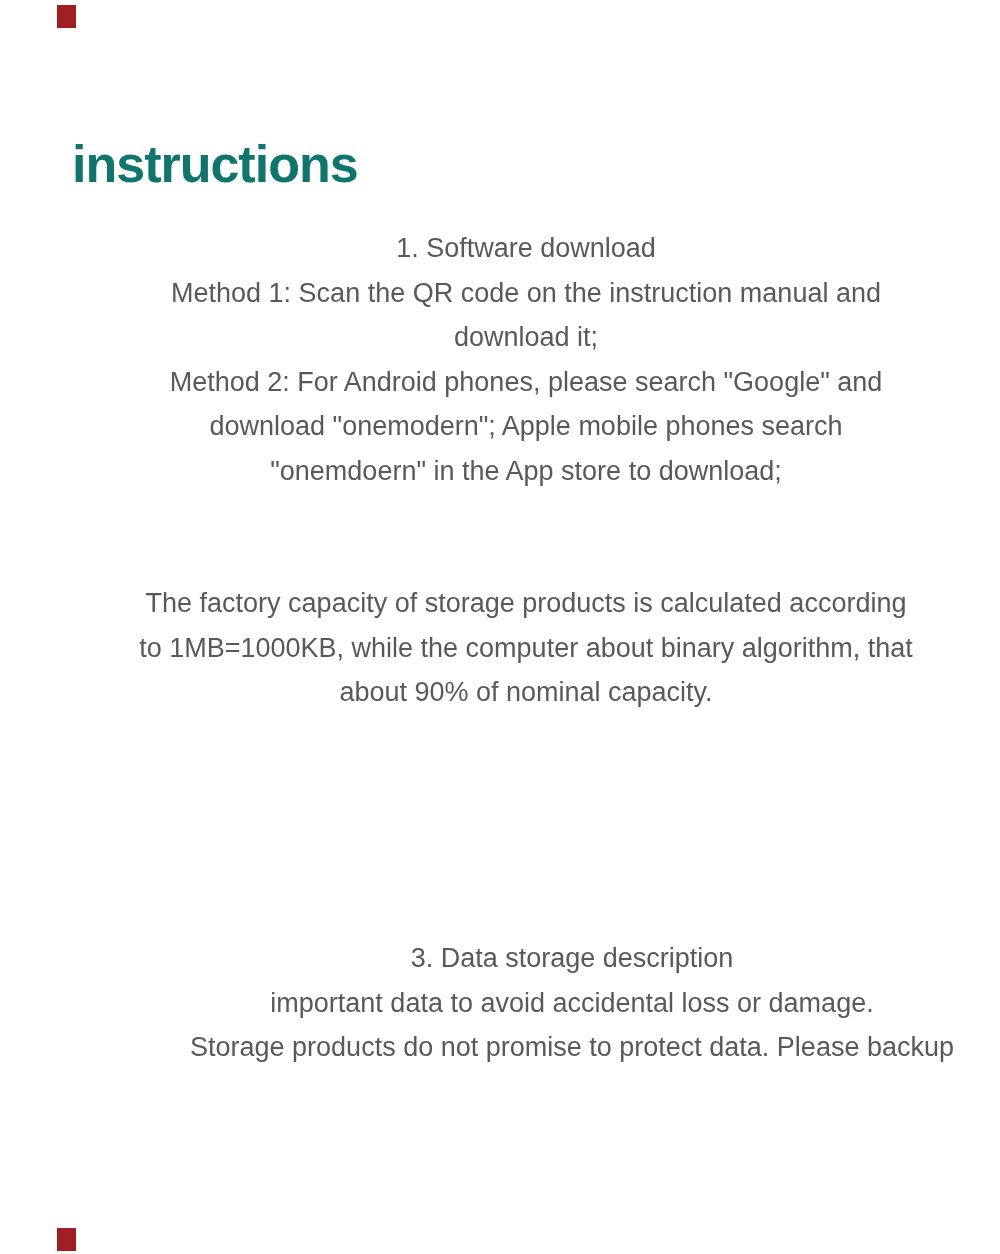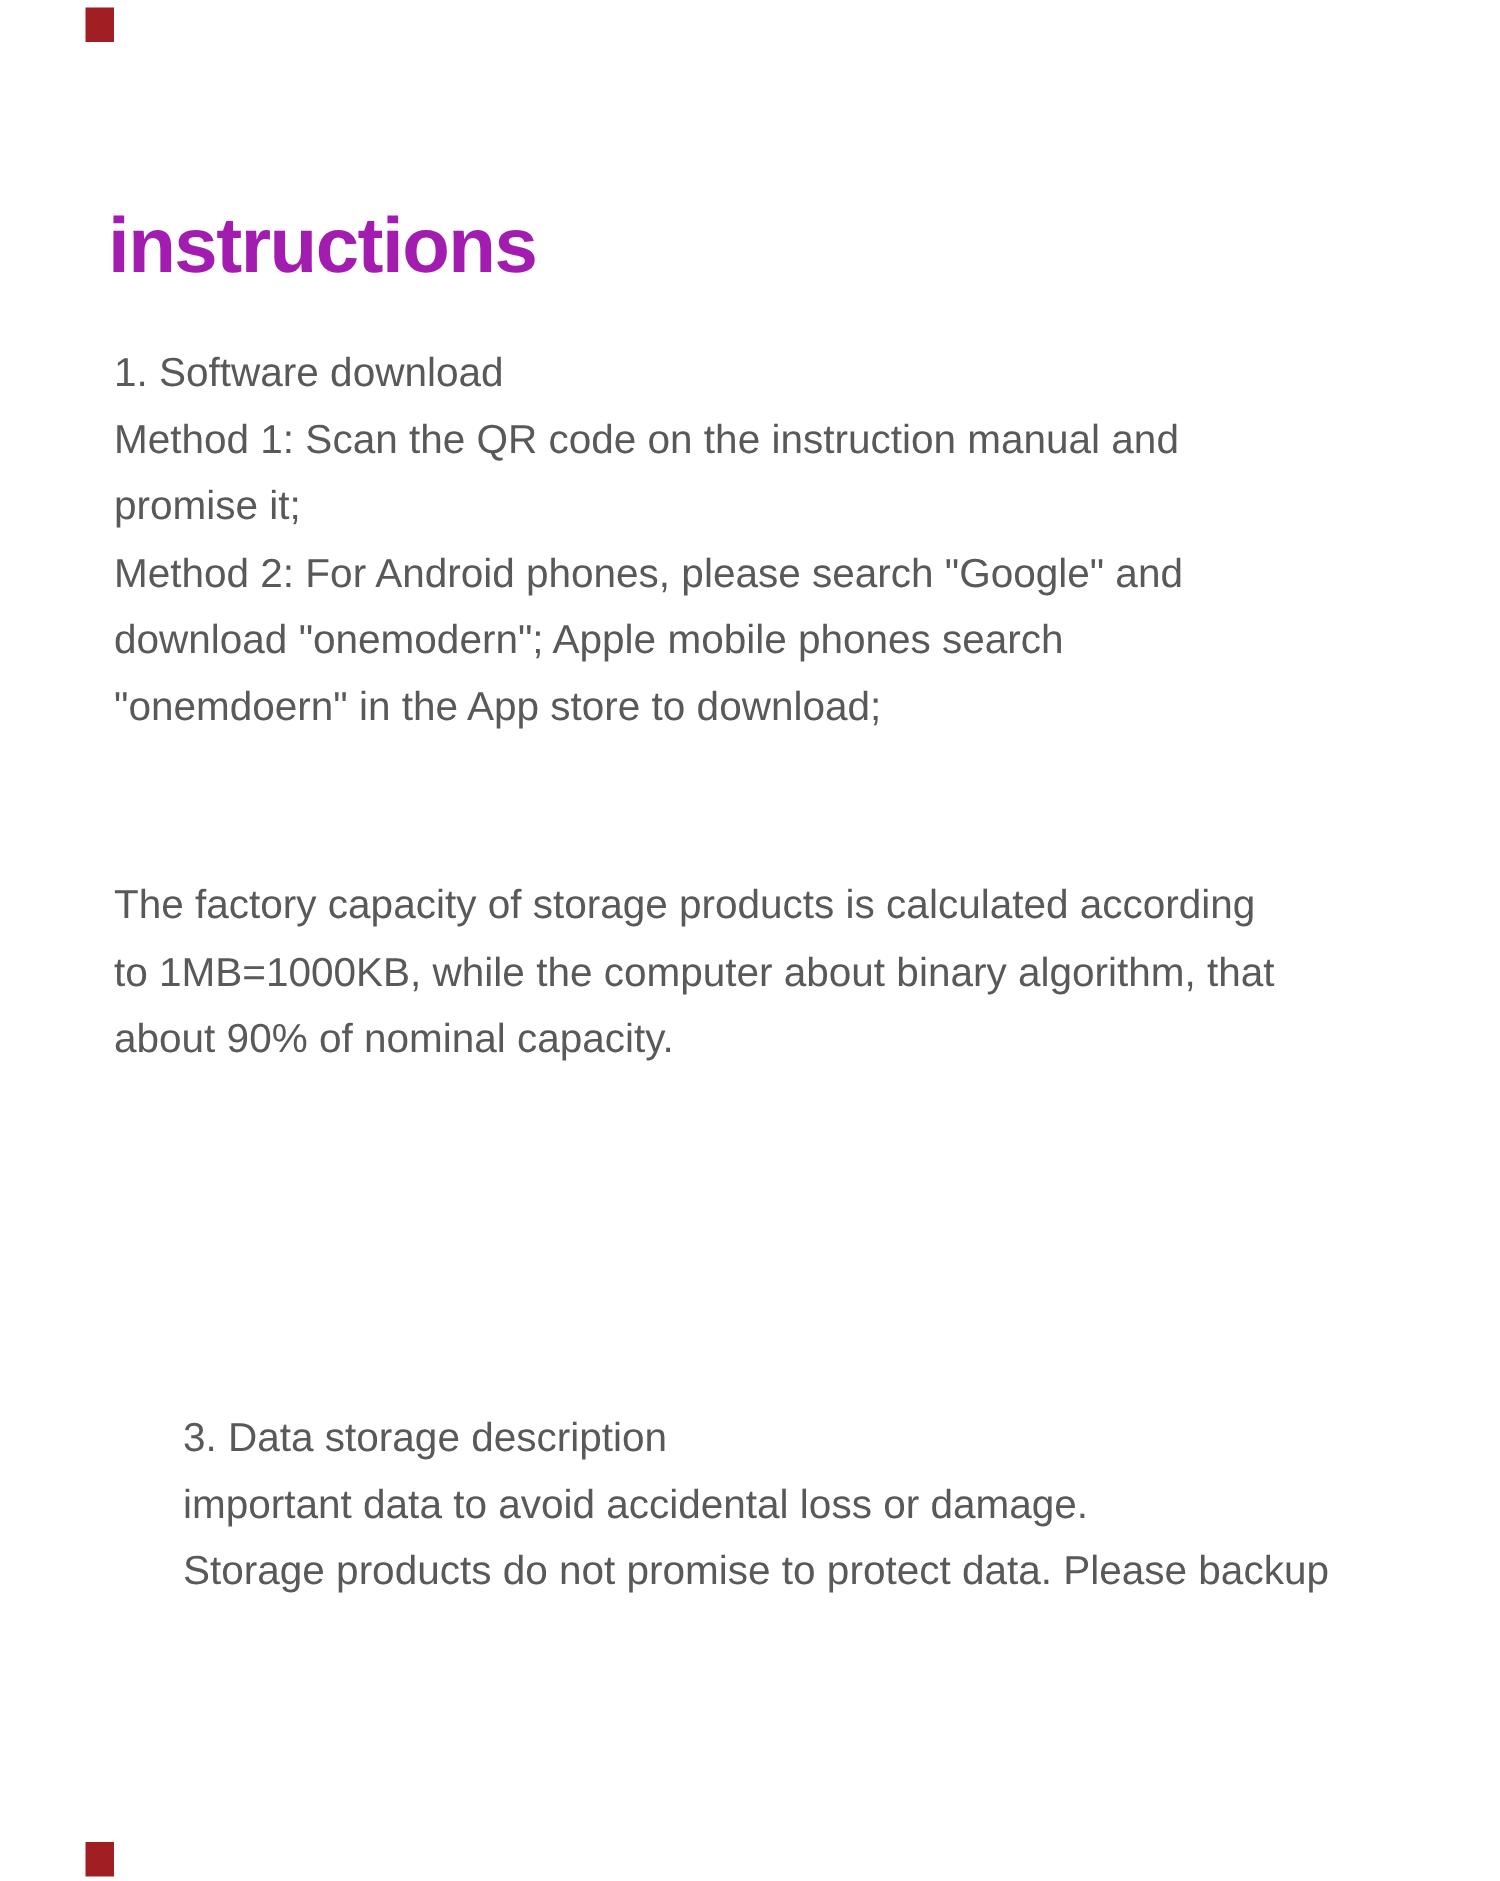--- a/index.html
+++ b/index.html
@@ -16,38 +16,39 @@
   }
   .page-title {
     position: absolute;
     left: 72px;
     top: 136px;
     margin: 0;
     font-size: 52px;
     line-height: 56px;
     font-weight: 700;
     letter-spacing: -1px;
-    color: #a21caf;
+    color: #0f766e;
     white-space: nowrap;
   }
   .section {
     position: absolute;
     left: 76px;
     width: 900px;
     color: #595959;
     font-size: 27px;
     line-height: 44.5px;
     font-weight: 400;
   }
   .section-1 { top: 226px; }
   .section-2 { top: 581px; }
   .section-3 { top: 936px; margin-left: 46px; }
   .section-heading,
   .body-line {
     white-space: nowrap;
+    text-align: center;
   }
   .corner-mark {
     position: absolute;
     left: 57px;
     width: 19px;
     height: 23px;
     background: #a11e23;
   }
   .corner-mark-top { top: 5px; }
   .corner-mark-bottom { top: 1228px; }
@@ -55,21 +56,21 @@
 </head>
 <body>
 
 <div class="corner-mark corner-mark-top"></div>
 
 <h1 class="page-title">instructions</h1>
 
 <div class="section section-1">
   <div class="section-heading">1. Software download</div>
   <div class="body-line">Method 1: Scan the QR code on the instruction manual and</div>
-  <div class="body-line">promise it;</div>
+  <div class="body-line">download it;</div>
   <div class="body-line">Method 2: For Android phones, please search "Google" and</div>
   <div class="body-line">download "onemodern"; Apple mobile phones search</div>
   <div class="body-line">"onemdoern" in the App store to download;</div>
 </div>
 
 <div class="section section-2">
   <div class="body-line">The factory capacity of storage products is calculated according</div>
   <div class="body-line">to 1MB=1000KB, while the computer about binary algorithm, that</div>
   <div class="body-line">about 90% of nominal capacity.</div>
 </div>

